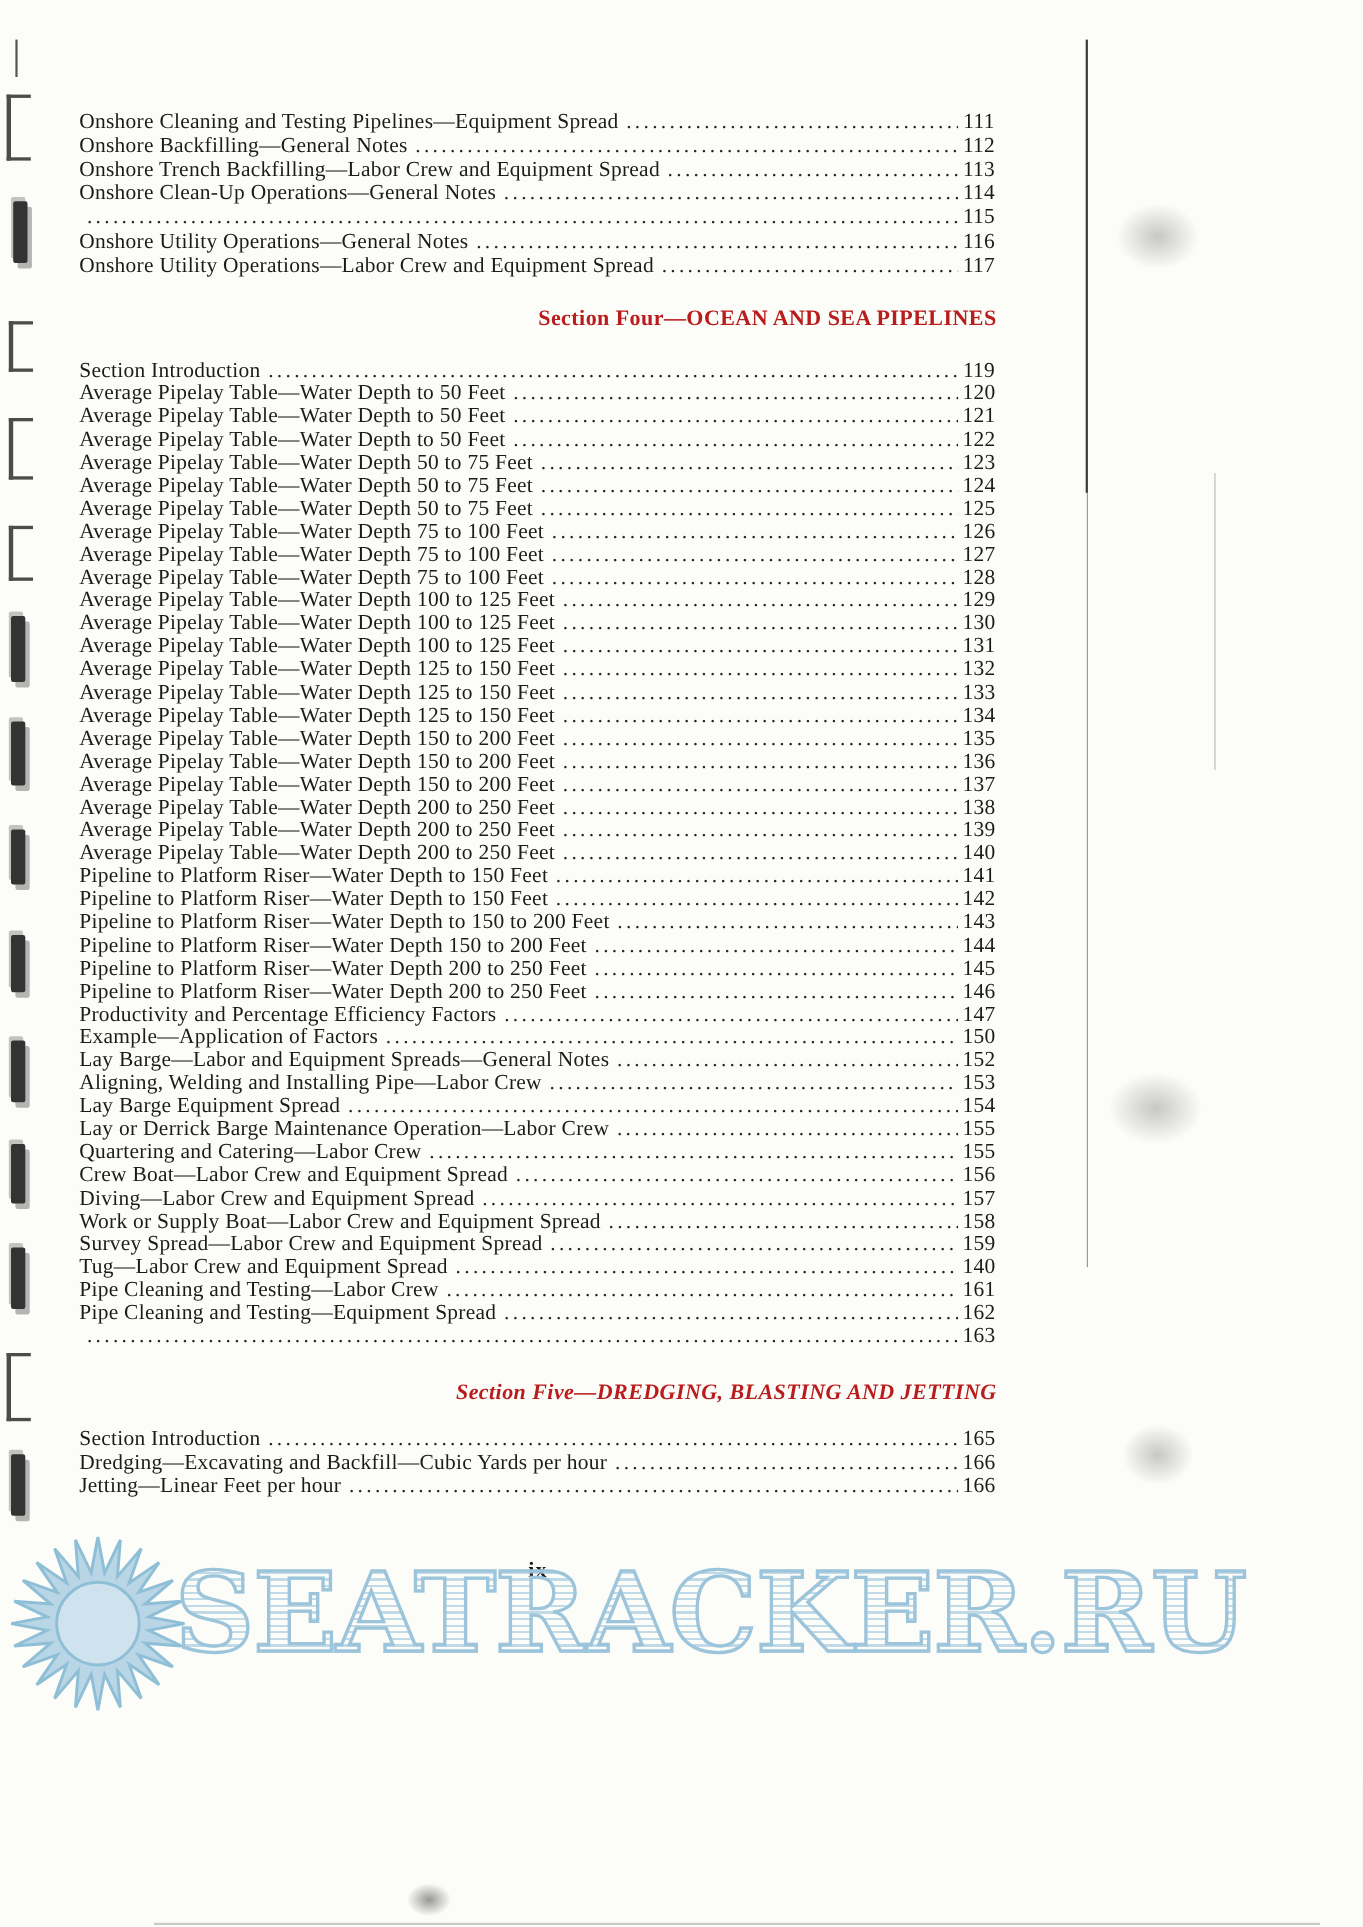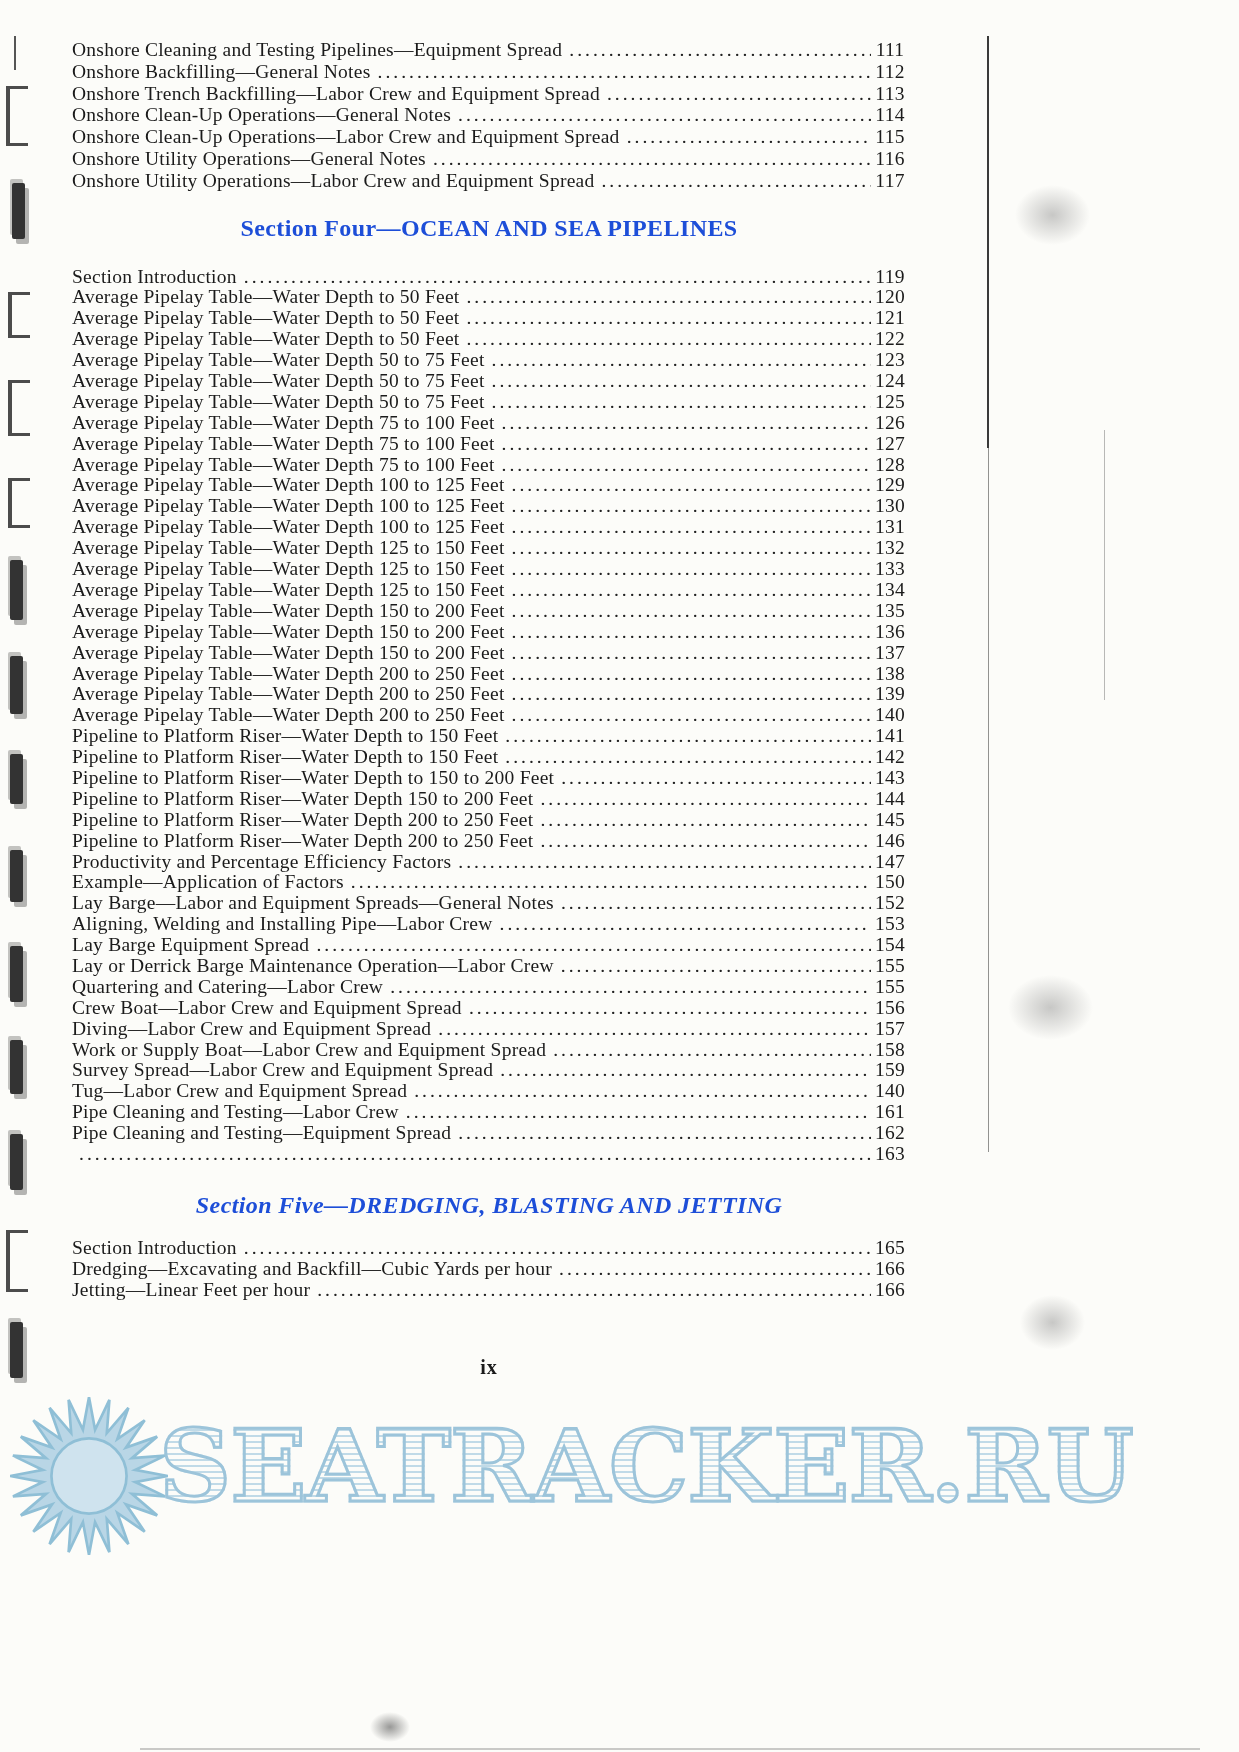--- a/index.html
+++ b/index.html
@@ -14,21 +14,21 @@
     font-family: "Liberation Serif", "DejaVu Serif", serif;
     color: #1b1b1b;
   }
 
   
   .content {
     position: absolute;
     left: 72px;
     top: 0;
     width: 834px;
-    padding-top: 39px;
+    padding-top: 100px;
   }
 
   .toc-entry {
     display: flex;
     align-items: baseline;
     white-space: nowrap;
     font-size: 19.5px;
     letter-spacing: 0.25px;
   }
   .block-a .toc-entry { height: 21.8px; line-height: 21.8px; }
@@ -47,26 +47,26 @@
     letter-spacing: 3px;
     color: #222;
   }
   .toc-page {
     flex: 0 0 auto;
     min-width: 32px;
     text-align: center;
   }
 
   .section-heading {
-    text-align: center;
+    text-align: right;
     font-weight: bold;
-    font-size: 24px;
+    font-size: 20px;
     line-height: 29px;
     letter-spacing: 0.4px;
-    color: #1d4ed8;
+    color: #b91c1c;
   }
   #heading-four { margin: 22px 0 24px 0; }
   #heading-five { margin: 26px 0 17px 0; font-style: italic; }
 
   .footer-page {
     margin-top: 56px;
     text-align: center;
     font-size: 20px;
     font-weight: bold;
     letter-spacing: 1px;
@@ -148,21 +148,20 @@
           <span class="toc-page">113</span>
         </div>
 
         <div class="toc-entry">
           <span class="toc-title">Onshore Clean-Up Operations—General Notes</span>
           <span class="toc-dots"></span>
           <span class="toc-page">114</span>
         </div>
 
         <div class="toc-entry">
-          <span class="toc-title">Onshore Clean-Up Operations—Labor Crew and Equipment Spread</span>
           <span class="toc-dots"></span>
           <span class="toc-page">115</span>
         </div>
 
         <div class="toc-entry">
           <span class="toc-title">Onshore Utility Operations—General Notes</span>
           <span class="toc-dots"></span>
           <span class="toc-page">116</span>
         </div>
 

